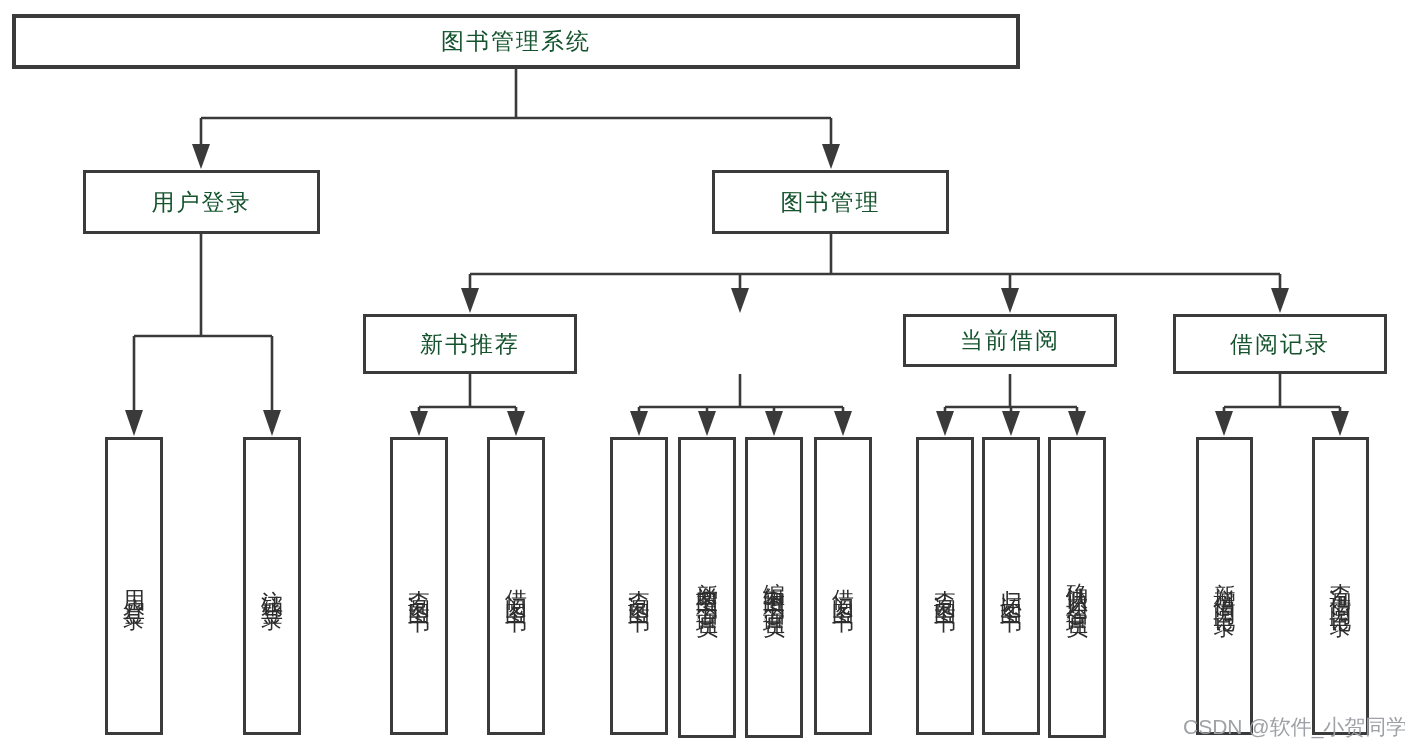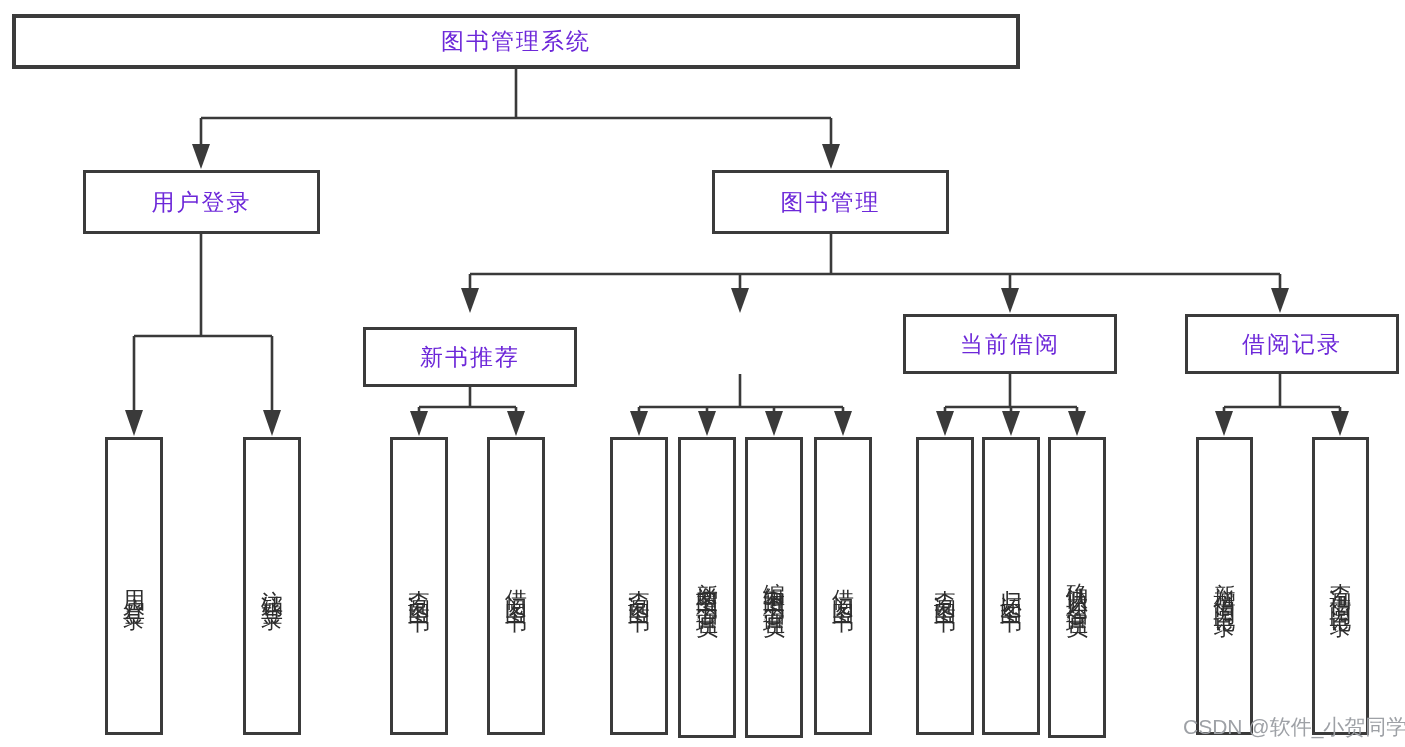--- a/index.html
+++ b/index.html
@@ -19,21 +19,21 @@
   .hbox {
     position: absolute;
     box-sizing: border-box;
     border: 3px solid #3b3b3b;
     background: #ffffff;
     display: flex;
     align-items: center;
     justify-content: center;
     font-size: 23px;
     letter-spacing: 2px;
-    color: #6d28d9;
+    color: #14532d;
     z-index: 2;
   }
   .hbox.root { border-width: 4px; }
   .vbox {
     position: absolute;
     box-sizing: border-box;
     border: 3px solid #3b3b3b;
     background: #ffffff;
     display: flex;
     align-items: center;
@@ -109,27 +109,27 @@
     <span>图书管理系统</span>
   </div>
 
   <div class="hbox" style="left:83px; top:170px; width:237px; height:64px;">
     <span>用户登录</span>
   </div>
   <div class="hbox" style="left:712px; top:170px; width:237px; height:64px;text-align:right;">
     <span>图书管理</span>
   </div>
 
-  <div class="hbox" style="left:363px; top:314px; width:214px; height:60px;margin-top:13px;">
+  <div class="hbox" style="left:363px; top:314px; width:214px; height:60px;">
     <span>新书推荐</span>
   </div>
-  <div class="hbox" style="left:903px; top:314px; width:214px; height:60px;">
+  <div class="hbox" style="left:903px; top:314px; width:214px; height:53px;">
     <span>当前借阅</span>
   </div>
-  <div class="hbox" style="left:1173px; top:314px; width:214px; height:60px;margin-left:12px;">
+  <div class="hbox" style="left:1173px; top:314px; width:214px; height:60px;">
     <span>借阅记录</span>
   </div>
 
   <div class="vbox" style="left:105px; top:437px; width:58px; height:298px;">
     <span>用户登录</span>
   </div>
   <div class="vbox" style="left:243px; top:437px; width:58px; height:298px;">
     <span>注销登录</span>
   </div>
 

